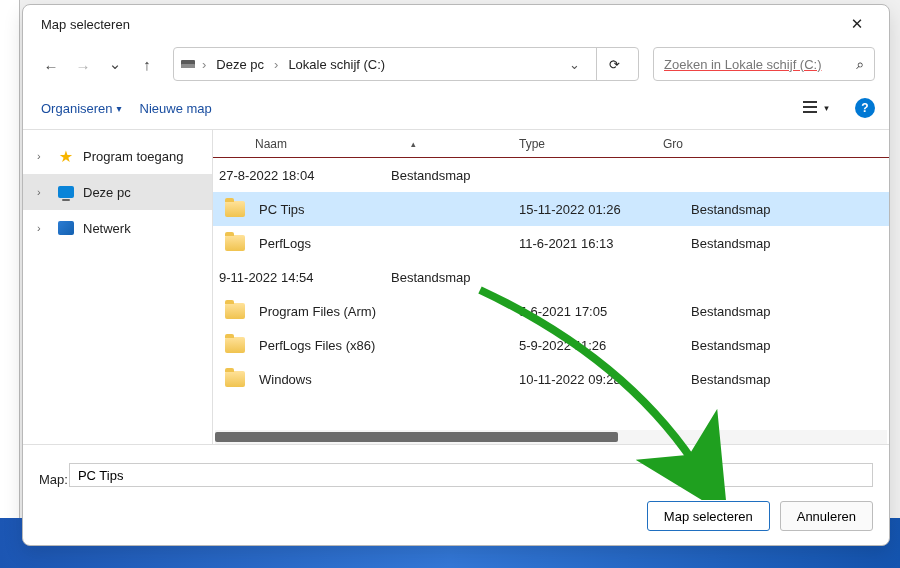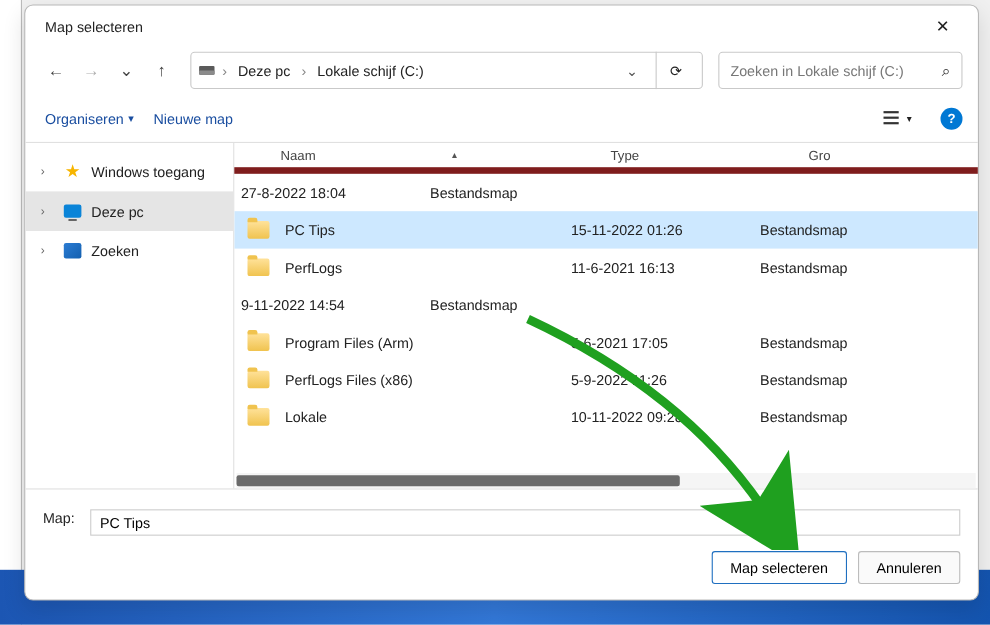--- a/index.html
+++ b/index.html
@@ -101,21 +101,21 @@
     height: 34px;
     border: 1px solid #c9c9c9;
     border-radius: 4px;
     margin-left: 10px;
     display: flex;
     align-items: center;
     padding: 0 10px;
     color: #777;
   }
   .search input {
-    border: none; outline: none; flex: 1; font-size: 13px; color: #4c1d95;
+    border: none; outline: none; flex: 1; font-size: 13px; color: #ef4444; text-decoration: underline;
   }
   .search input::placeholder { color: #777; }
   .search-icon { font-size: 14px; margin-left: 6px; color: #333; cursor:pointer; }
 
   .toolbar {
     display: flex;
     align-items: center;
     padding: 4px 14px 8px 18px;
     gap: 18px;
   }
@@ -163,24 +163,23 @@
   .star-icon { color: #f7b500; font-size: 16px; }
   .monitor-icon { width:16px; height:12px; background:#0a84d8; border-radius:2px; position:relative; }
   .monitor-icon::after { content:""; position:absolute; bottom:-3px; left:4px; width:8px; height:2px; background:#666; border-radius:1px;}
   .network-icon { width:16px; height:14px; background:linear-gradient(135deg,#2b7cd3,#1360b0); border-radius:2px; position:relative; }
 
   .filearea { flex: 1; display:flex; flex-direction:column; min-width:0; }
   .headers {
     display: flex;
     align-items: center;
     height: 28px;
-    border-bottom: 6px solid #7f1d1d;
+    border-bottom: 1px solid #7f1d1d;
     color: #444;
     font-size: 12px;
-    gap: 36px;
   }
   .col-name { width: 300px; padding-left: 42px; display:flex; align-items:center; gap:4px;}
   .col-date { width: 172px; padding-left: 6px; }
   .col-type { width: 144px; padding-left: 6px; }
   .col-gro  { flex: 1; padding-left: 6px; }
   .sort-up { font-size: 9px; color: #555; }
 
   .rowlist { flex: 1; overflow: hidden; }
   .row {
     display: flex;
@@ -216,21 +215,21 @@
     border-radius: 2px;
   }
 
   .footer {
     border-top: 1px solid #e0e0e0;
     padding: 18px 16px 14px 16px;
     display: flex;
     flex-direction: column;
     gap: 14px;
   }
-  .maprow { display:flex; align-items:flex-start; gap:14px; }
+  .maprow { display:flex; align-items:flex-end; gap:1px; }
   .maprow label { font-size: 13px; }
   .maprow input {
     flex:1;
     height: 24px;
     border: 1px solid #ccc;
     padding: 0 8px;
     font-size: 13px;
   }
   .btnrow { display:flex; justify-content:flex-end; gap:10px; }
   .btn {
@@ -323,35 +322,35 @@
     <div class="help-btn">
         <span>?</span>
       </div>
   </div>
 
   <div class="main">
     <div class="sidebar">
       <div class="tree-item">
         <span class="chevron">›</span>
         <span class="tree-icon star-icon">★</span>
-        <span>Windows toegang</span>
+        <span>Program toegang</span>
       </div>
       <div class="tree-item selected">
         <span class="chevron">›</span>
         <span class="tree-icon">
             <span class="monitor-icon"></span>
           </span>
         <span>Deze pc</span>
       </div>
       <div class="tree-item">
         <span class="chevron">›</span>
         <span class="tree-icon">
             <span class="network-icon"></span>
           </span>
-        <span>Zoeken</span>
+        <span>Netwerk</span>
       </div>
     </div>
 
     <div class="filearea">
       <div class="headers">
         <div class="col-name">
           <span>Naam</span>
           <span class="sort-up" style="position:relative;left:120px;">▴</span>
         </div>
         <div class="col-type">Type</div>
@@ -400,21 +399,21 @@
               <span class="folder-icon"></span>
               <span class="txt">PerfLogs Files (x86)</span>
             </div>
             <div class="col-date">5-9-2022 11:26</div>
             <div class="col-type">Bestandsmap</div>
             <div class="col-gro"></div>
           </div>
           <div class="row">
             <div class="col-name">
               <span class="folder-icon"></span>
-              <span class="txt">Lokale</span>
+              <span class="txt">Windows</span>
             </div>
             <div class="col-date">10-11-2022 09:28</div>
             <div class="col-type">Bestandsmap</div>
             <div class="col-gro"></div>
           </div>
         </div>
       <div class="hscroll">
         <div class="hscroll-thumb"></div>
       </div>
     </div>

